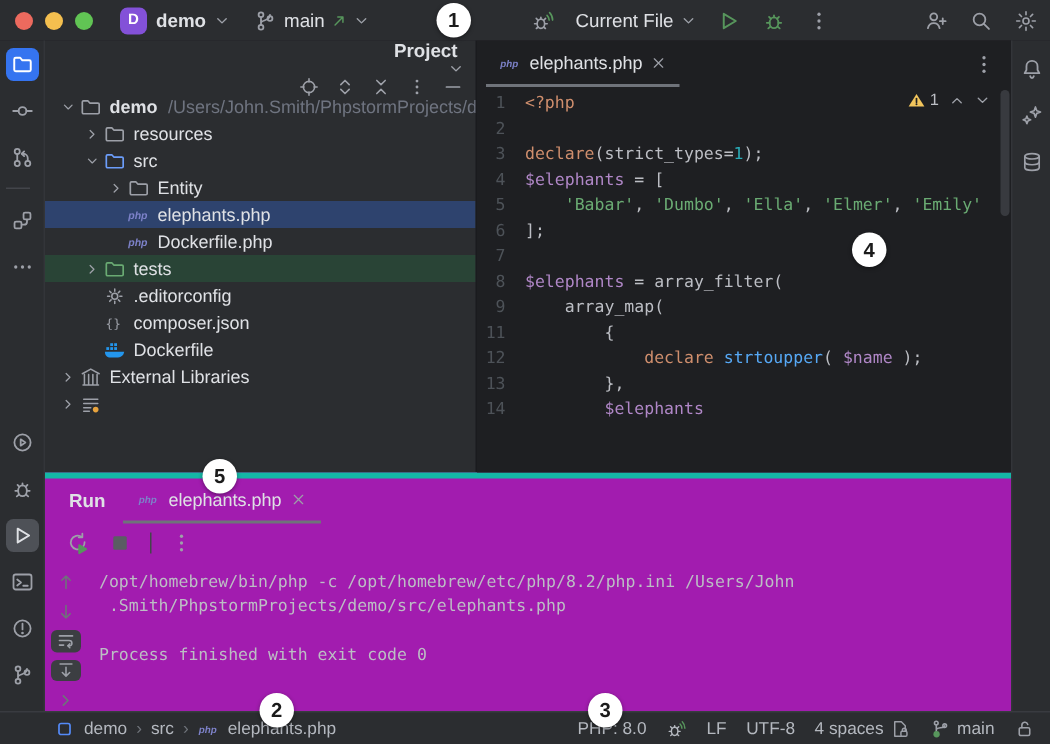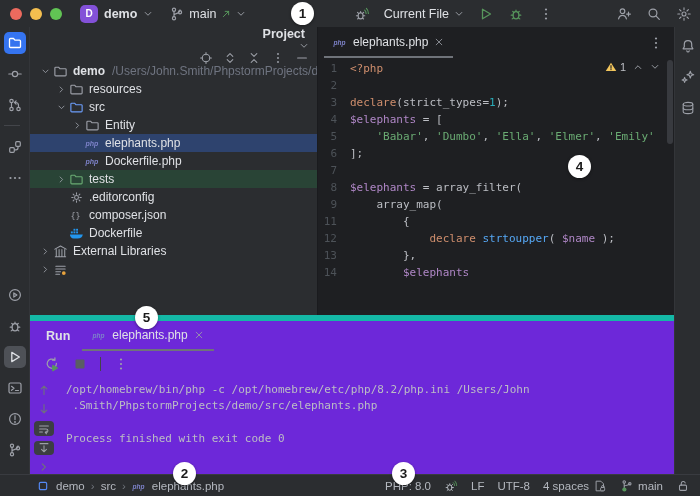--- a/index.html
+++ b/index.html
@@ -59,21 +59,21 @@
   .tabbar-more{margin-left:auto;display:flex;align-items:center;padding-right:10px;color:#9da0a8;}
   .code-area{flex:1;position:relative;padding-top:2px;font-family:"DejaVu Sans Mono",monospace;font-size:11px;overflow:hidden;}
   .code-line{display:flex;height:17px;line-height:17px;}
   .ln{width:32px;text-align:right;padding-right:13px;color:#4d5258;flex-shrink:0;user-select:none;}
   .code-text{white-space:pre;color:#bcbec4;}
   .seg-kw{color:#cf8e6d}.seg-str{color:#6aab73}.seg-var{color:#b087c7}.seg-num{color:#2aacb8}.seg-fn{color:#56a8f5}.seg-txt{color:#bcbec4}
   .inspect-widget{position:absolute;top:3px;right:14px;display:flex;align-items:center;gap:7px;
     font-family:"Liberation Sans",sans-serif;font-size:11px;color:#bcbec4;}
   .scroll-thumb{position:absolute;top:2px;right:1px;width:6px;height:84px;background:#4e5157;opacity:.55;border-radius:3px;}
   
-  .run-panel{flex:1;border-top:6px solid #14b8a6;display:flex;flex-direction:column;background:#6d28d9;min-height:0;}
+  .run-panel{flex:1;border-top:4px solid #14b8a6;display:flex;flex-direction:column;background:#a21caf;min-height:0;}
   .rp-header{height:30px;display:flex;align-items:stretch;flex-shrink:0;}
   .rp-title{display:flex;align-items:center;font-weight:600;font-size:12.5px;padding:0 12px 0 16px;}
   .rtab{display:flex;align-items:center;gap:6px;padding:0 10px;border-bottom:2px solid #6f737a;font-size:12px;cursor:pointer;}
   .rp-toolbar{height:26px;display:flex;align-items:center;gap:12px;padding-left:14px;flex-shrink:0;color:#9da0a8;}
   .vsep{width:1px;height:14px;background:#43454a;}
   .console-wrap{flex:1;display:flex;min-height:0;}
   .console-gutter{width:28px;display:flex;flex-direction:column;align-items:center;padding-top:6px;gap:5px;color:#6f737a;flex-shrink:0;}
   .g-btn{width:20px;height:20px;display:flex;align-items:center;justify-content:center;cursor:pointer;}
   .g-btn.boxed{background:#3c3e42;border-radius:4px;color:#9da0a8;}
   .console{flex:1;padding:5px 8px;font-family:"DejaVu Sans Mono",monospace;font-size:11px;color:#bcbec4;overflow:hidden;}

